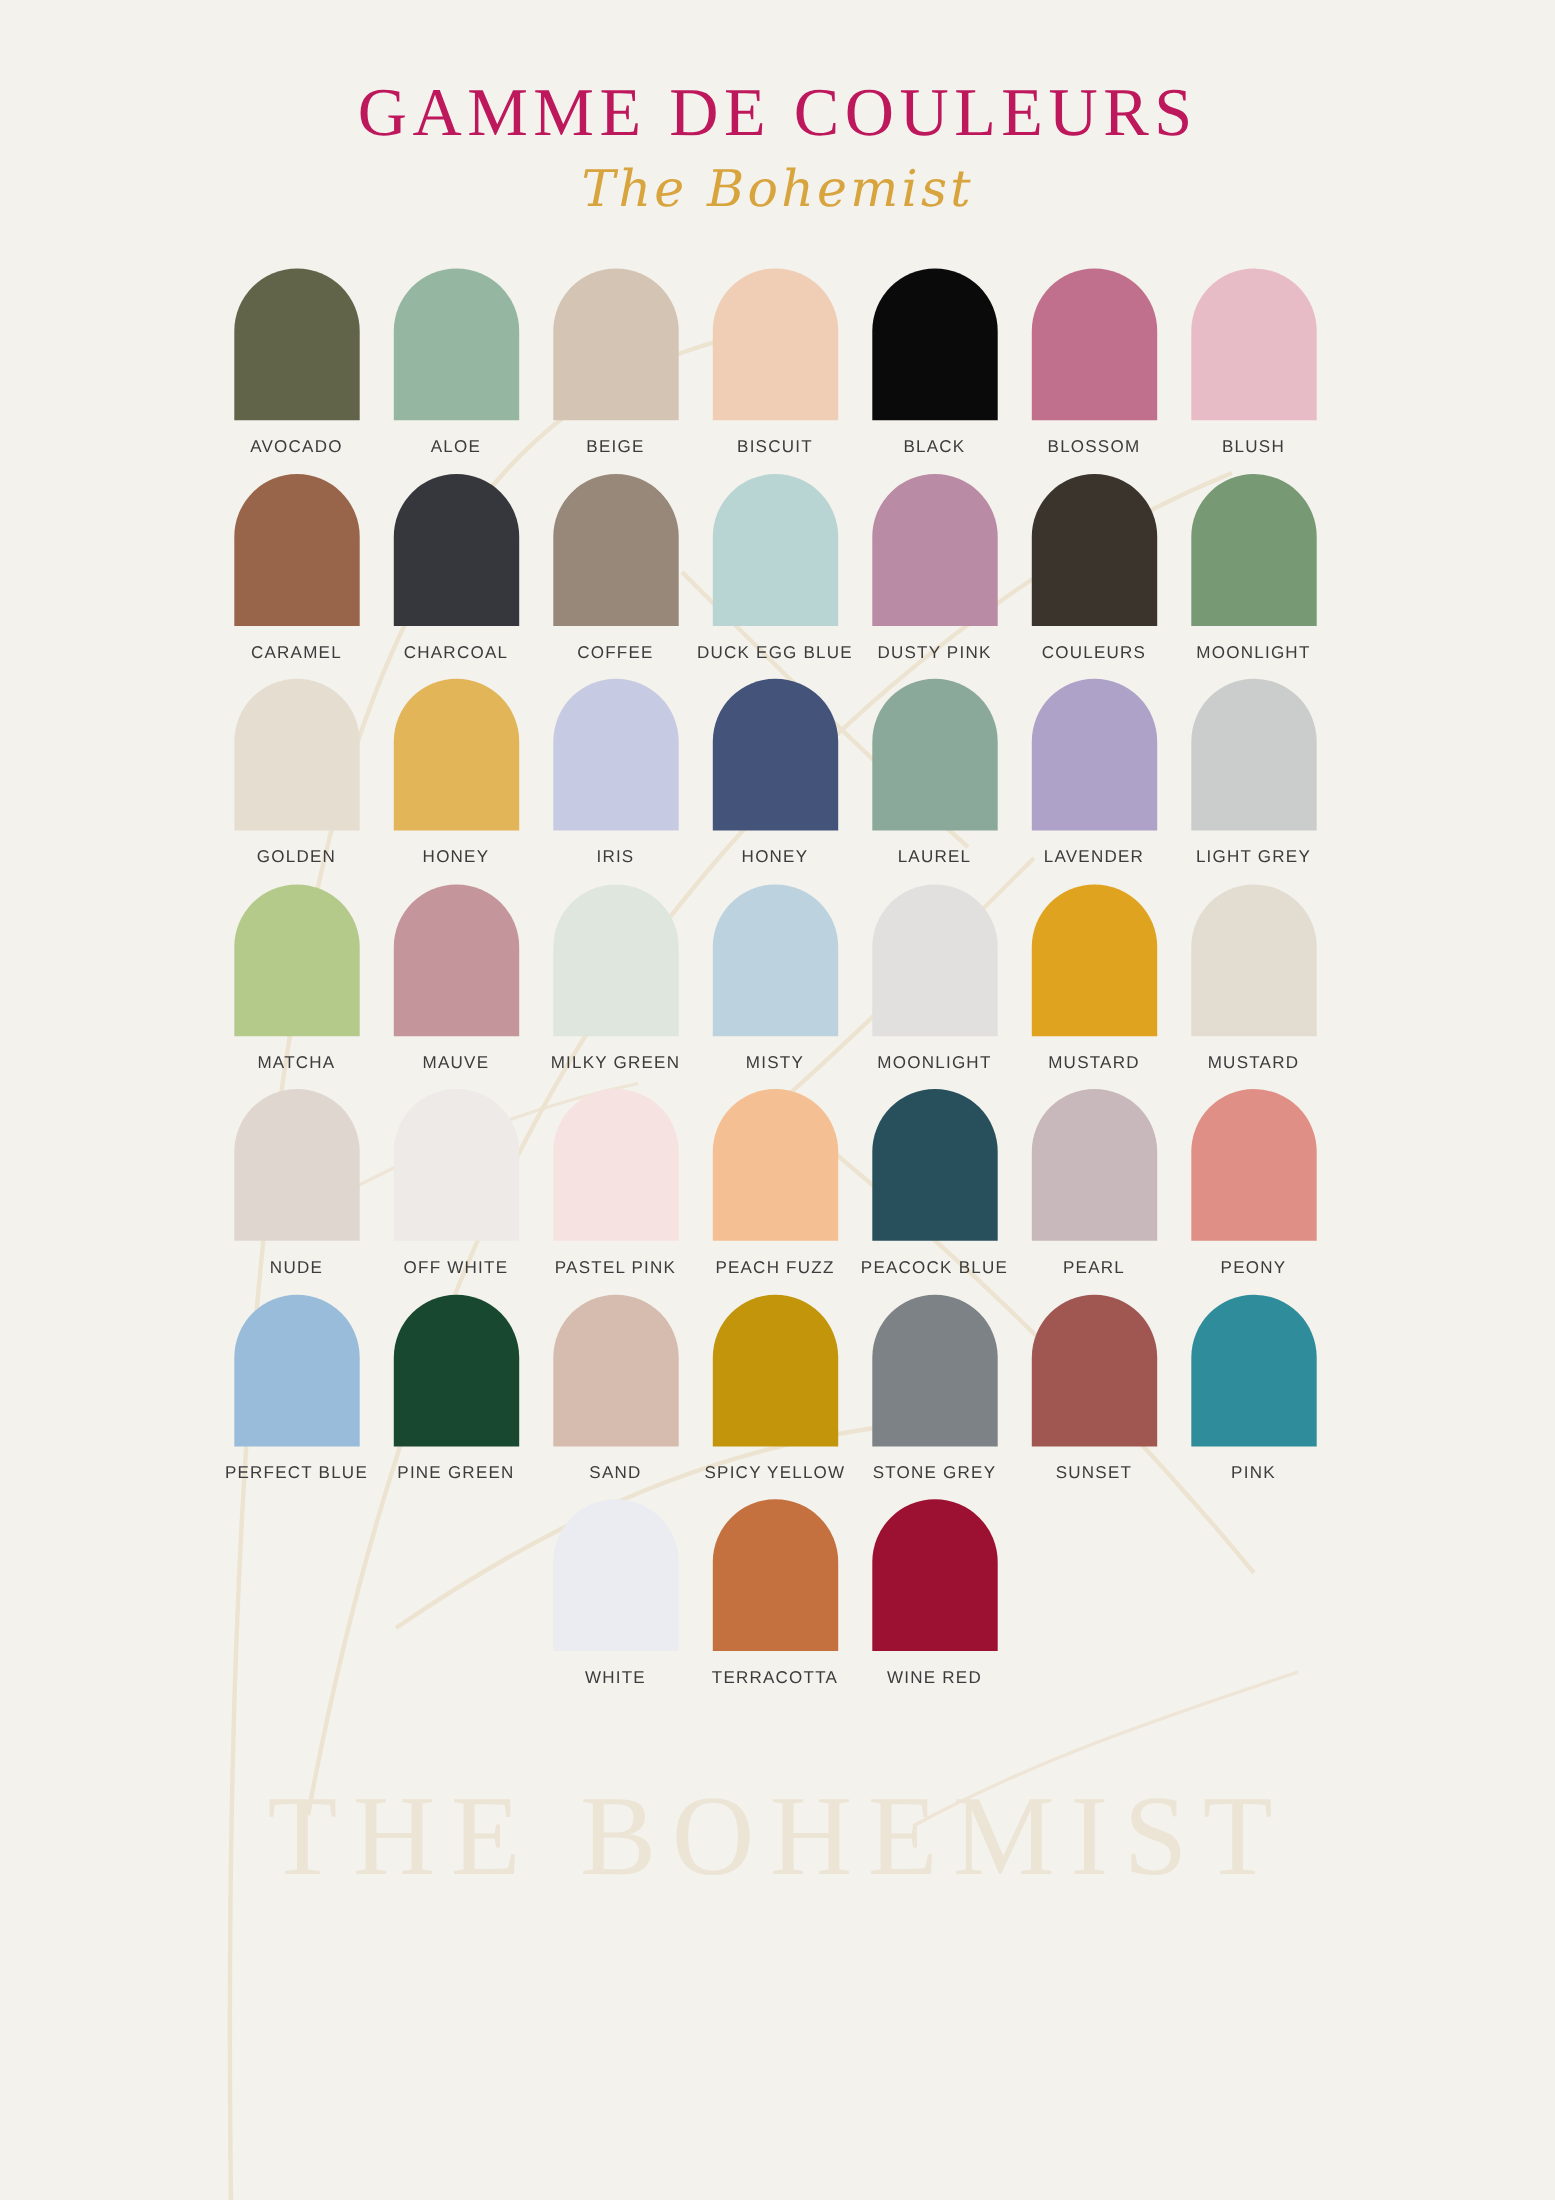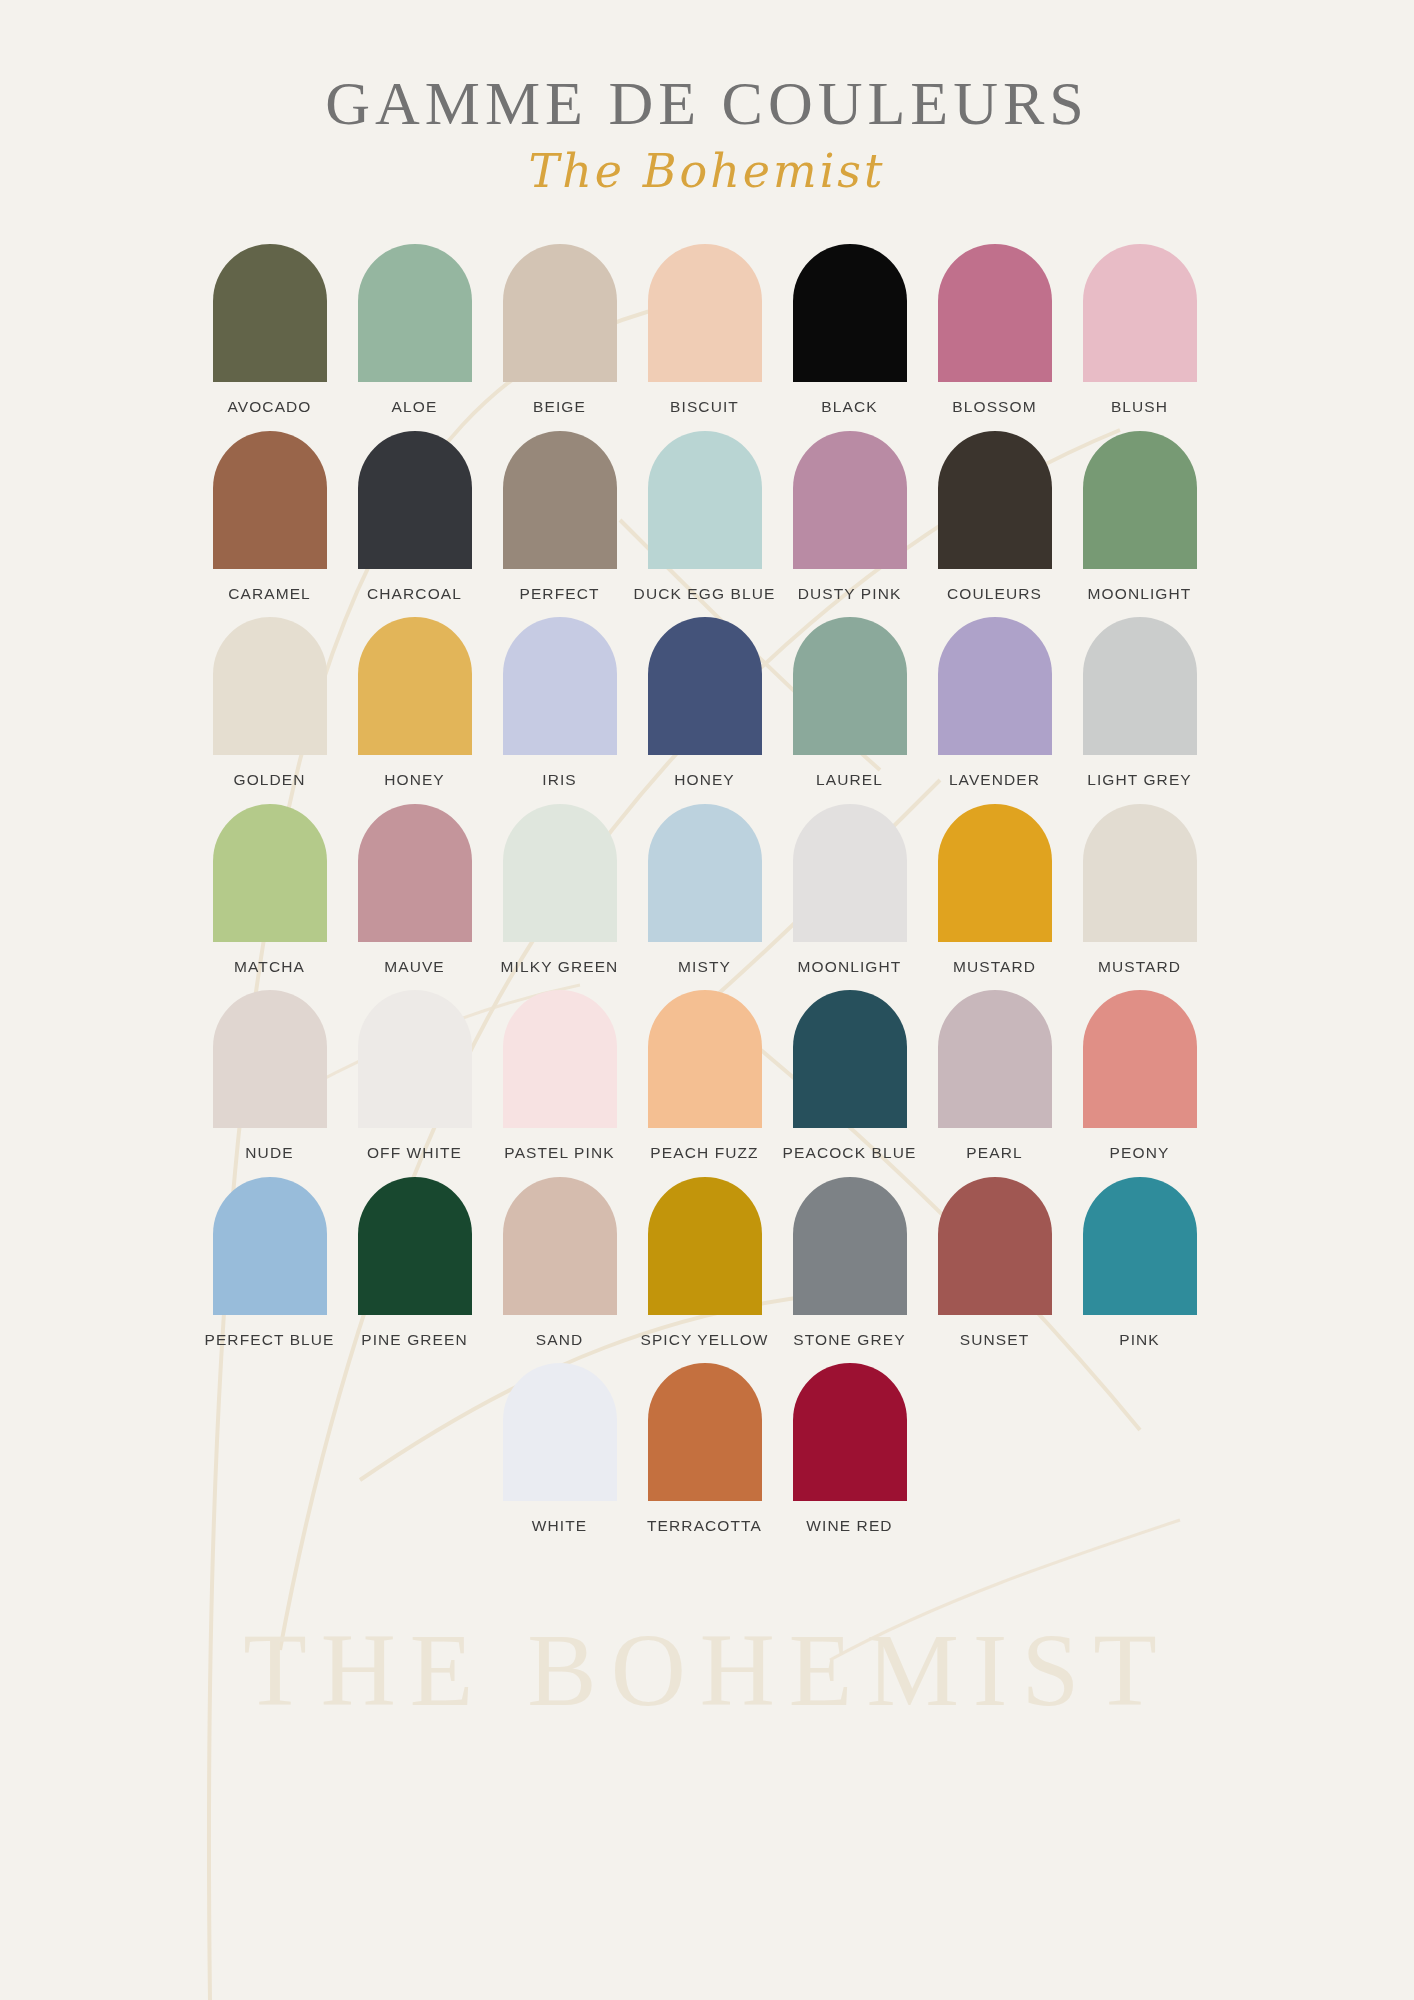--- a/index.html
+++ b/index.html
@@ -44,21 +44,21 @@
   #header {
     position: relative;
     z-index: 3;
     padding-top: 72px;
     text-align: center;
   }
   #title {
     font-family: "Liberation Serif", serif;
     font-size: 62px;
     letter-spacing: 5px;
-    color: #737373;
+    color: #be185d;
     line-height: 1;
     margin: 0;
     font-weight: 400;
     white-space: nowrap;
   }
   #subtitle {
     margin: 14px 0 0 0;
     font-family: "DejaVu Serif", serif;
     font-style: italic;
     font-size: 46px;
@@ -170,21 +170,21 @@
         <div class="swatch-cell">
           <div class="swatch-chip" style="background: rgb(153, 101, 74);"></div>
           <div class="swatch-label">CARAMEL</div>
         </div>
         <div class="swatch-cell">
           <div class="swatch-chip" style="background: rgb(53, 55, 60);"></div>
           <div class="swatch-label">CHARCOAL</div>
         </div>
         <div class="swatch-cell">
           <div class="swatch-chip" style="background: rgb(151, 136, 122);"></div>
-          <div class="swatch-label">PERFECT</div>
+          <div class="swatch-label">COFFEE</div>
         </div>
         <div class="swatch-cell">
           <div class="swatch-chip" style="background: rgb(185, 213, 211);"></div>
           <div class="swatch-label">DUCK EGG BLUE</div>
         </div>
         <div class="swatch-cell">
           <div class="swatch-chip" style="background: rgb(185, 139, 164);"></div>
           <div class="swatch-label">DUSTY PINK</div>
         </div>
         <div class="swatch-cell">

